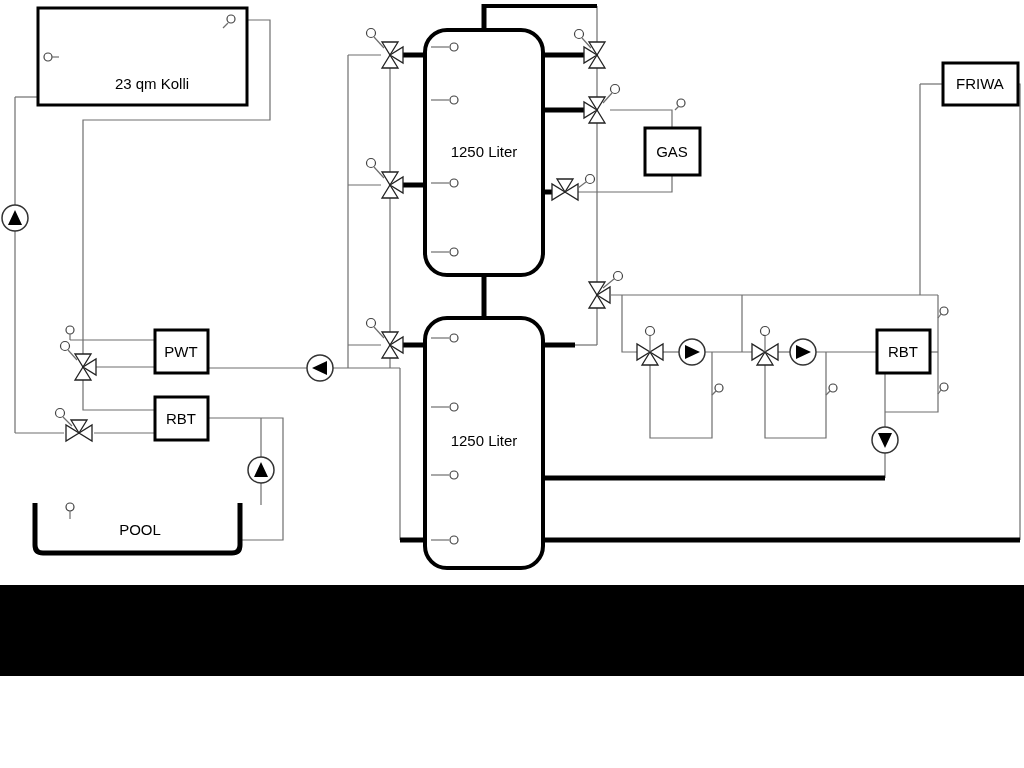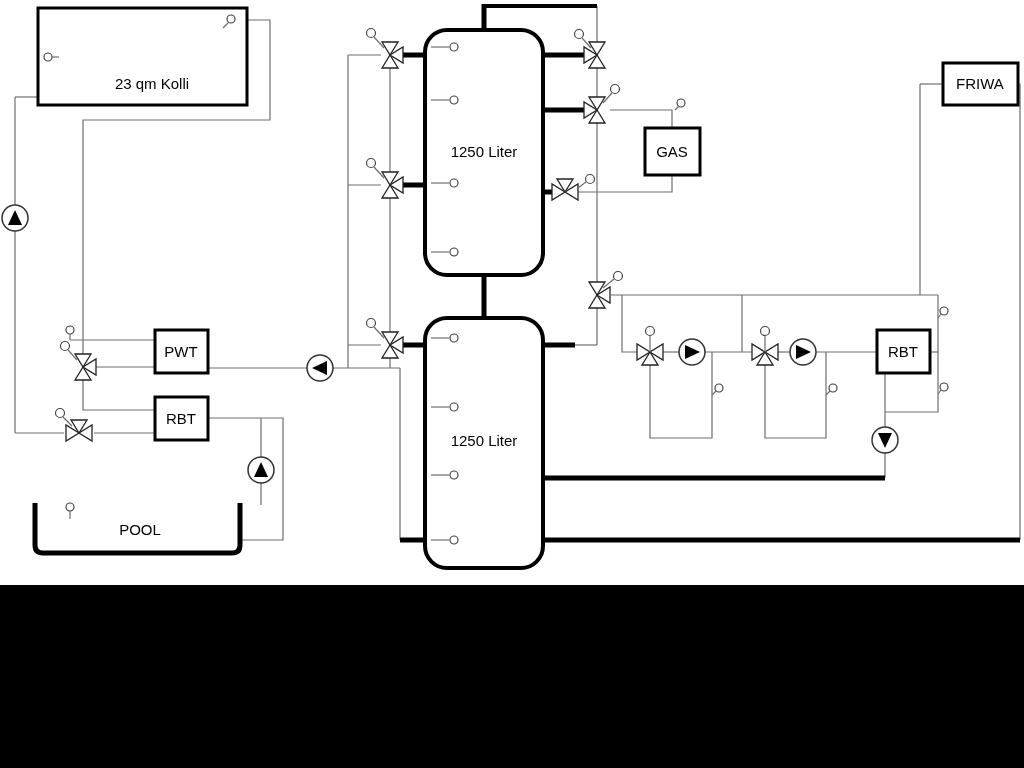--- a/index.html
+++ b/index.html
@@ -1,16 +1,16 @@
 <!DOCTYPE html>
 <html><head>
 <meta charset="utf-8">
 <style>
   html,body{margin:0;padding:0;background:#fff;}
-  .stage{position:relative;width:1024px;height:768px;background:#ffffff;overflow:hidden;}
+  .stage{position:relative;width:1024px;height:676px;background:#ffffff;overflow:hidden;}
   svg{display:block;}
   text{font-family:"Liberation Sans",sans-serif;font-size:15px;fill:#000;}
   .pipe{stroke:#6e6e6e;stroke-width:1.2;fill:none;}
   .pipe-thick{stroke:#000;stroke-width:5;fill:none;}
   .pipe-thick4{stroke:#000;stroke-width:4;fill:none;}
   .box{fill:#fff;stroke:#000;stroke-width:3;}
   .tank{fill:#fff;stroke:#000;stroke-width:4;}
   .pool{fill:none;stroke:#000;stroke-width:5;}
   .pc{fill:#fff;stroke:#333;stroke-width:1.5;}
   .pt{fill:#000;stroke:none;}

